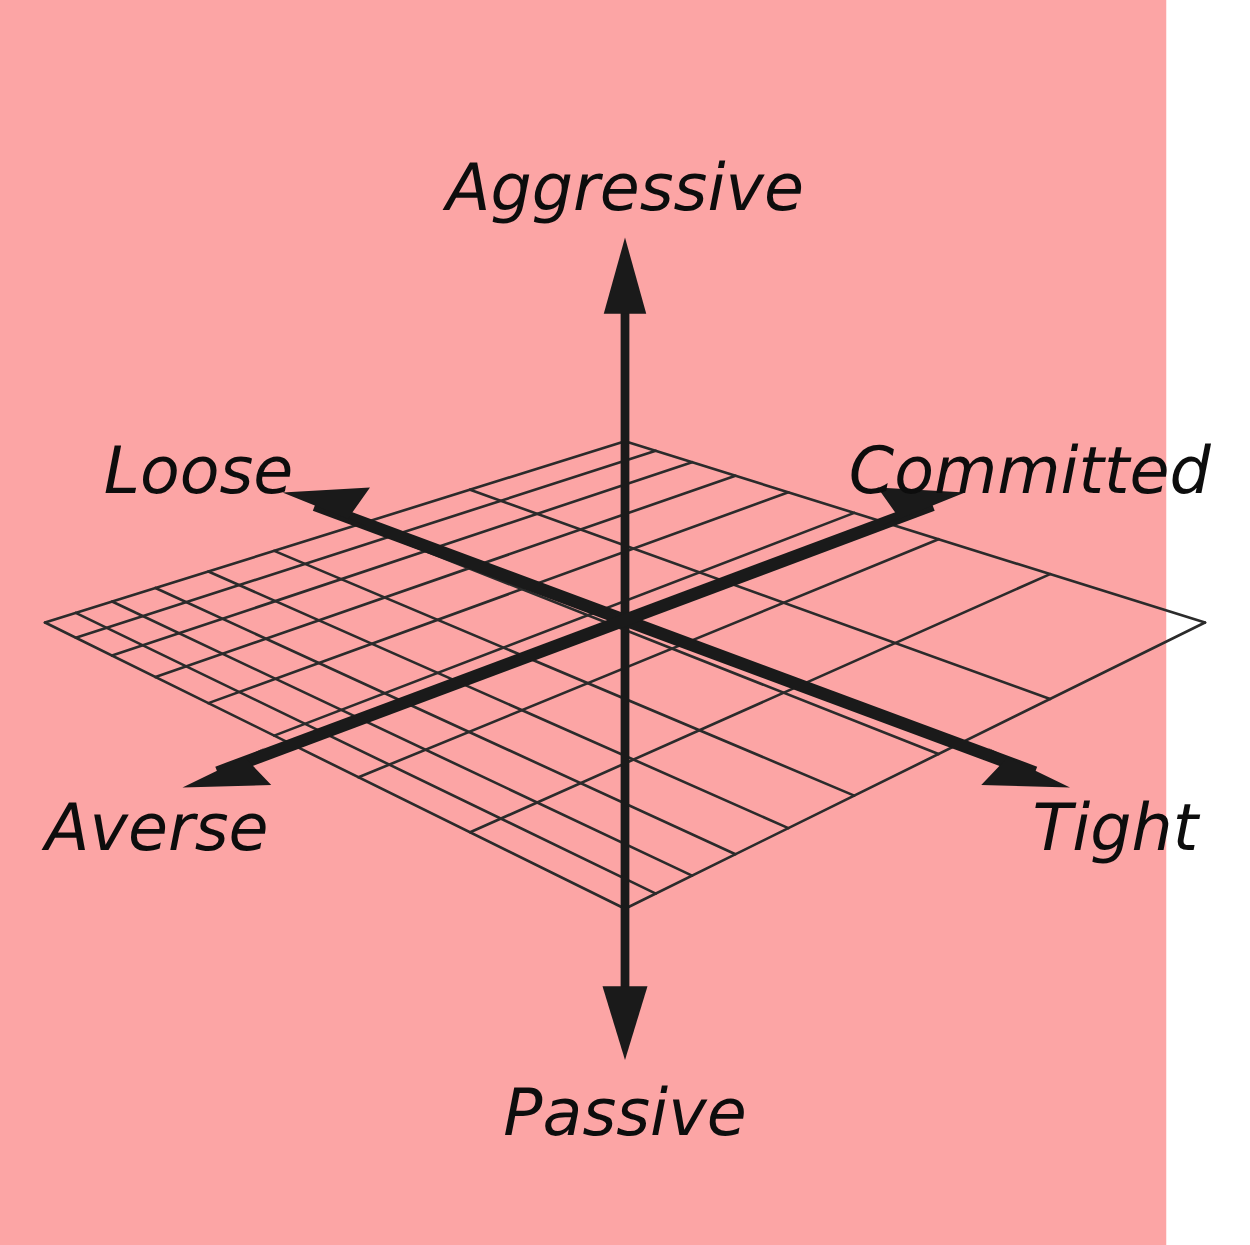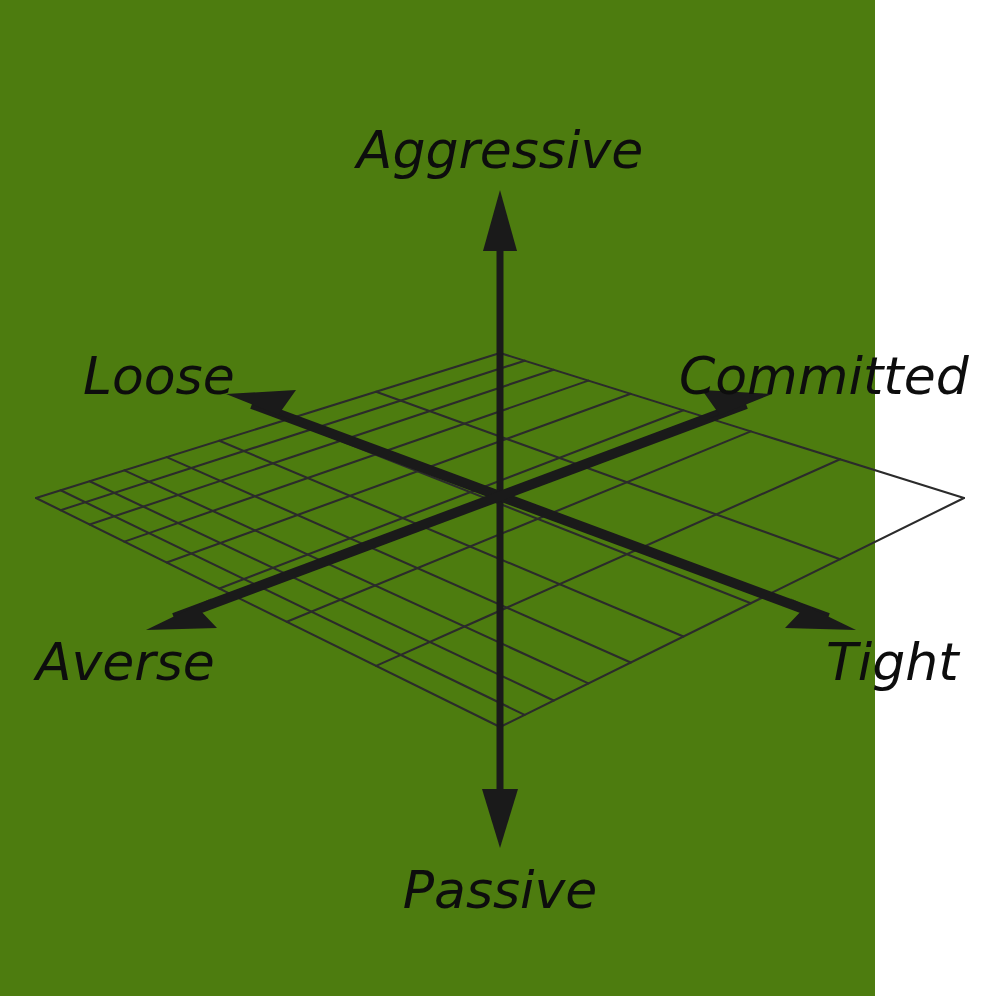--- a/index.html
+++ b/index.html
@@ -9,24 +9,23 @@
     background: #ffffff;
   }
   body {
     width: 1000px;
     height: 996px;
     overflow: hidden;
     font-family: "DejaVu Sans", sans-serif;
   }
   #diagram-root {
     position: relative;
-    width: 827px;
+    width: 933px;
     height: 996px;
-    background: #4d7c0f;
-    padding-left: 48px;
+    background: #fca5a5;
   }
   svg#scene {
     position: absolute;
     left: 0;
     top: 0;
     width: 1000px;
     height: 996px;
     display: block;
   }
   .axis-label {

